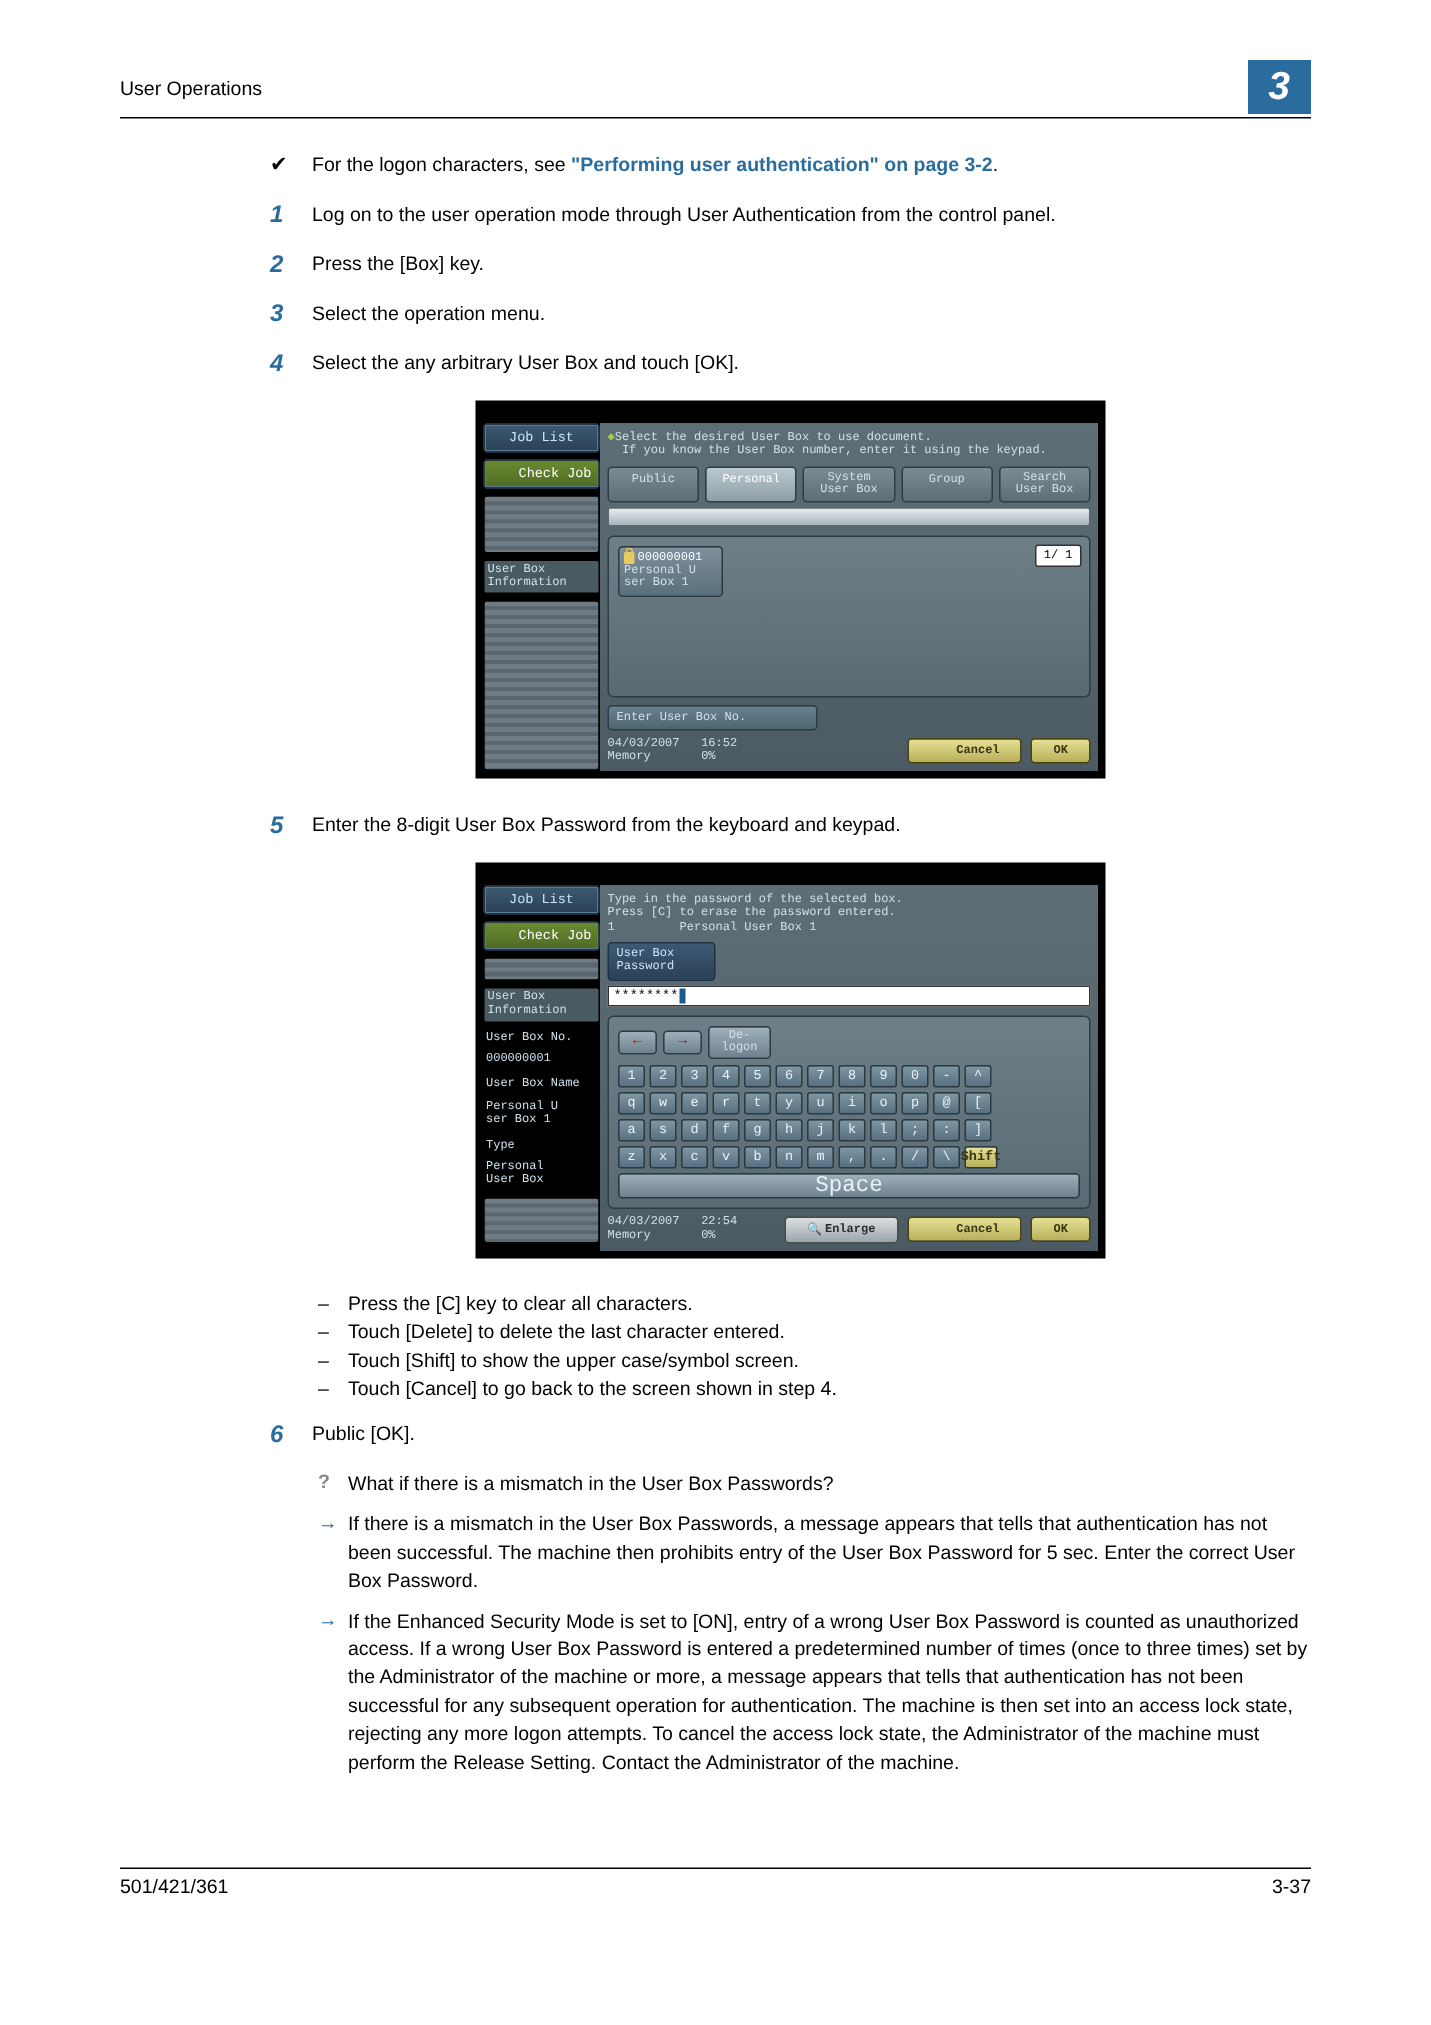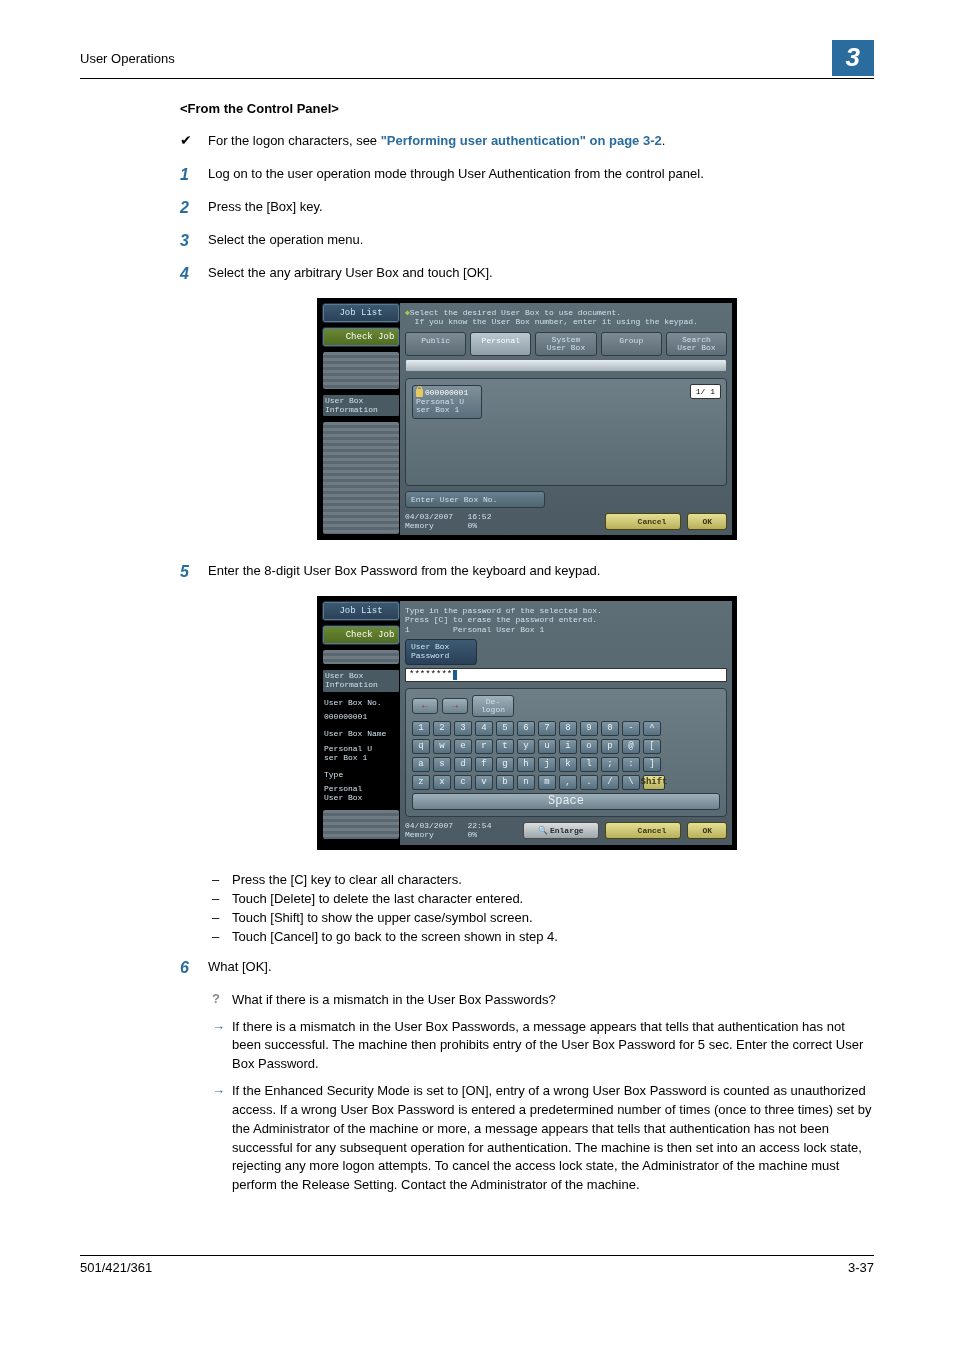--- a/index.html
+++ b/index.html
@@ -59,21 +59,21 @@
   
   .screenshot {
     width: 420px;
     margin: 10px auto 22px auto;
     background: #000;
     padding: 5px;
     box-sizing: border-box;
     font-family: "Courier New", monospace;
     font-size: 9px;
   }
-  .shot-inner { display: flex; }
+  .shot-inner { display: flex; margin-top: 10px; }
   .shot-left {
     width: 78px;
     display: flex;
     flex-direction: column;
     gap: 4px;
   }
   .shot-right {
     flex: 1;
     background: linear-gradient(#5e6e77,#4b5a63);
     padding: 5px;
@@ -262,21 +262,21 @@
   .key.shift { width: 22px; background: linear-gradient(#e6e095,#b8b05a); color: #3a3513; font-weight: bold; }
   .space-bar {
     height: 15px;
     background: linear-gradient(#9fb0ba,#6e828d);
     border: 1px solid #2b3a42;
     border-radius: 3px;
     display: flex;
     align-items: center;
     justify-content: center;
     color: #e7f1f6;
-    font-size: 12px;
+    font-size: 15px;
     margin-top: 3px;
   }
   .side-info-label {
     color: #cfe0eb;
     font-size: 8px;
     padding: 2px 2px;
     line-height: 1.1;
   }
 
   .footer {
@@ -293,21 +293,20 @@
 
 <div class="page">
 
   <div class="header">
     <span class="header-title">User Operations</span>
     <span class="chapter-badge">3</span>
   </div>
 
   <div class="content">
 
-    <div class="section-title">&lt;From the Control Panel&gt;</div>
 
     <div class="step">
       <span class="check-mark">✔</span>
       <span class="step-body">
         <span>For the logon characters, see </span><span class="link">"Performing user authentication" on page 3-2</span><span>.</span>
       </span>
     </div>
 
     <div class="step">
         <span class="step-num">1</span>
@@ -504,21 +503,21 @@
           <span>Touch [Shift] to show the upper case/symbol screen.</span>
         </div>
       <div class="dash-row">
           <span class="dash">–</span>
           <span>Touch [Cancel] to go back to the screen shown in step 4.</span>
         </div>
     </div>
 
     <div class="step">
         <span class="step-num">6</span>
-        <span class="step-body">What [OK].</span>
+        <span class="step-body">Public [OK].</span>
       </div>
 
     <div class="qa">
       <div class="qa-row">
           <span class="qa-icon">?</span>
           <span class="qa-text">What if there is a mismatch in the User Box Passwords?</span>
         </div>
       <div class="qa-row">
           <span class="qa-arrow">→</span>
           <span class="qa-text">If there is a mismatch in the User Box Passwords, a message appears that tells that authentication has not been successful. The machine then prohibits entry of the User Box Password for 5 sec. Enter the correct User Box Password.</span>

